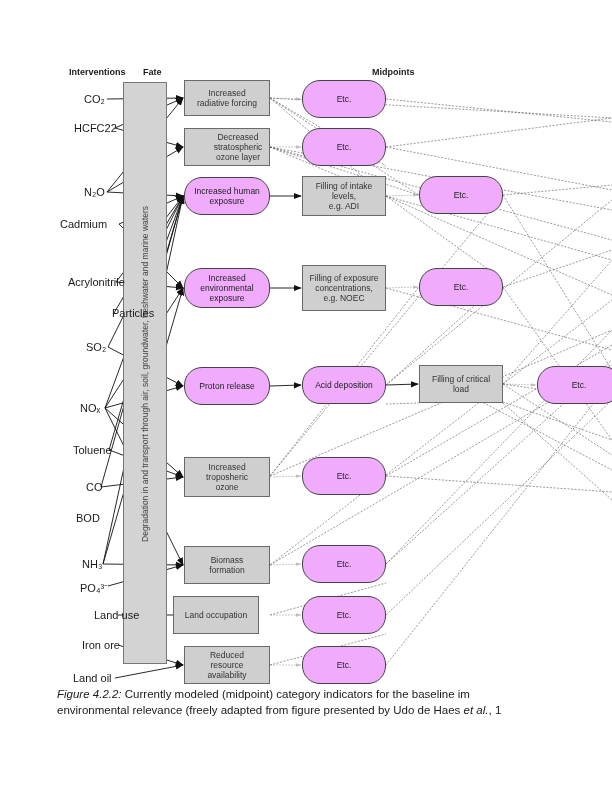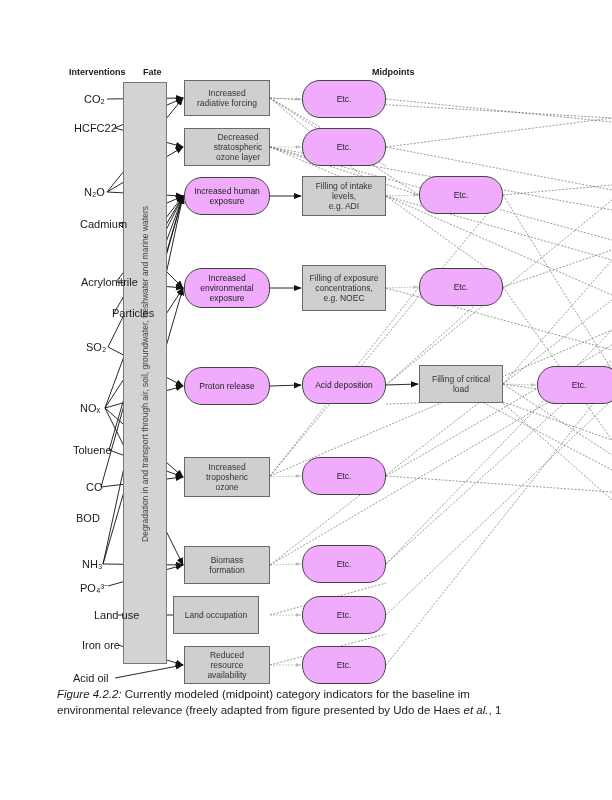--- a/index.html
+++ b/index.html
@@ -125,33 +125,33 @@
   <div class="hdr" style="left:143px;top:67px;">Fate</div>
   <div class="hdr" style="left:372px;top:67px;">Midpoints</div>
 
   <div class="fate"></div>
   <div class="fate-text">Degradation in and transport through air, soil, groundwater, freshwater and marine waters</div>
 
   <div id="nodes">
       <div class="src" style="left: 84px; top: 93px;">CO₂</div>
       <div class="src" style="left: 74px; top: 122px;">HCFC22</div>
       <div class="src" style="left: 84px; top: 186px;">N₂O</div>
-      <div class="src" style="left: 80px; top: 218px;">Cadmium</div>
-      <div class="src" style="left: 81px; top: 276px;">Acrylonitrile</div>
+      <div class="src" style="left: 60px; top: 218px;">Cadmium</div>
+      <div class="src" style="left: 68px; top: 276px;">Acrylonitrile</div>
       <div class="src" style="left: 76px; top: 307px; padding-left: 36px;">Particles</div>
       <div class="src" style="left: 86px; top: 341px;">SO₂</div>
       <div class="src" style="left: 80px; top: 402px;">NOₓ</div>
       <div class="src" style="left: 73px; top: 444px;">Toluene</div>
       <div class="src" style="left: 86px; top: 481px;">CO</div>
       <div class="src" style="left: 76px; top: 512px;">BOD</div>
       <div class="src" style="left: 82px; top: 558px;">NH₃</div>
       <div class="src" style="left: 80px; top: 580px;">PO₄³⁻</div>
       <div class="src" style="left: 74px; top: 609px; padding-left: 20px;">Land use</div>
       <div class="src" style="left: 82px; top: 639px;">Iron ore</div>
-      <div class="src" style="left: 73px; top: 672px;">Acid oil</div>
+      <div class="src" style="left: 73px; top: 672px;">Land oil</div>
       <div class="node rect" style="left: 184px; top: 80px; width: 86px; height: 36px;">Increased
 radiative forcing</div>
       <div class="node rect" style="left: 184px; top: 128px; width: 86px; height: 38px; padding-left: 24px;">Decreased
 stratospheric
 ozone layer</div>
       <div class="node round" style="left: 184px; top: 177px; width: 86px; height: 38px;">Increased human
 exposure</div>
       <div class="node round" style="left: 184px; top: 268px; width: 86px; height: 40px;">Increased
 environmental
 exposure</div>

